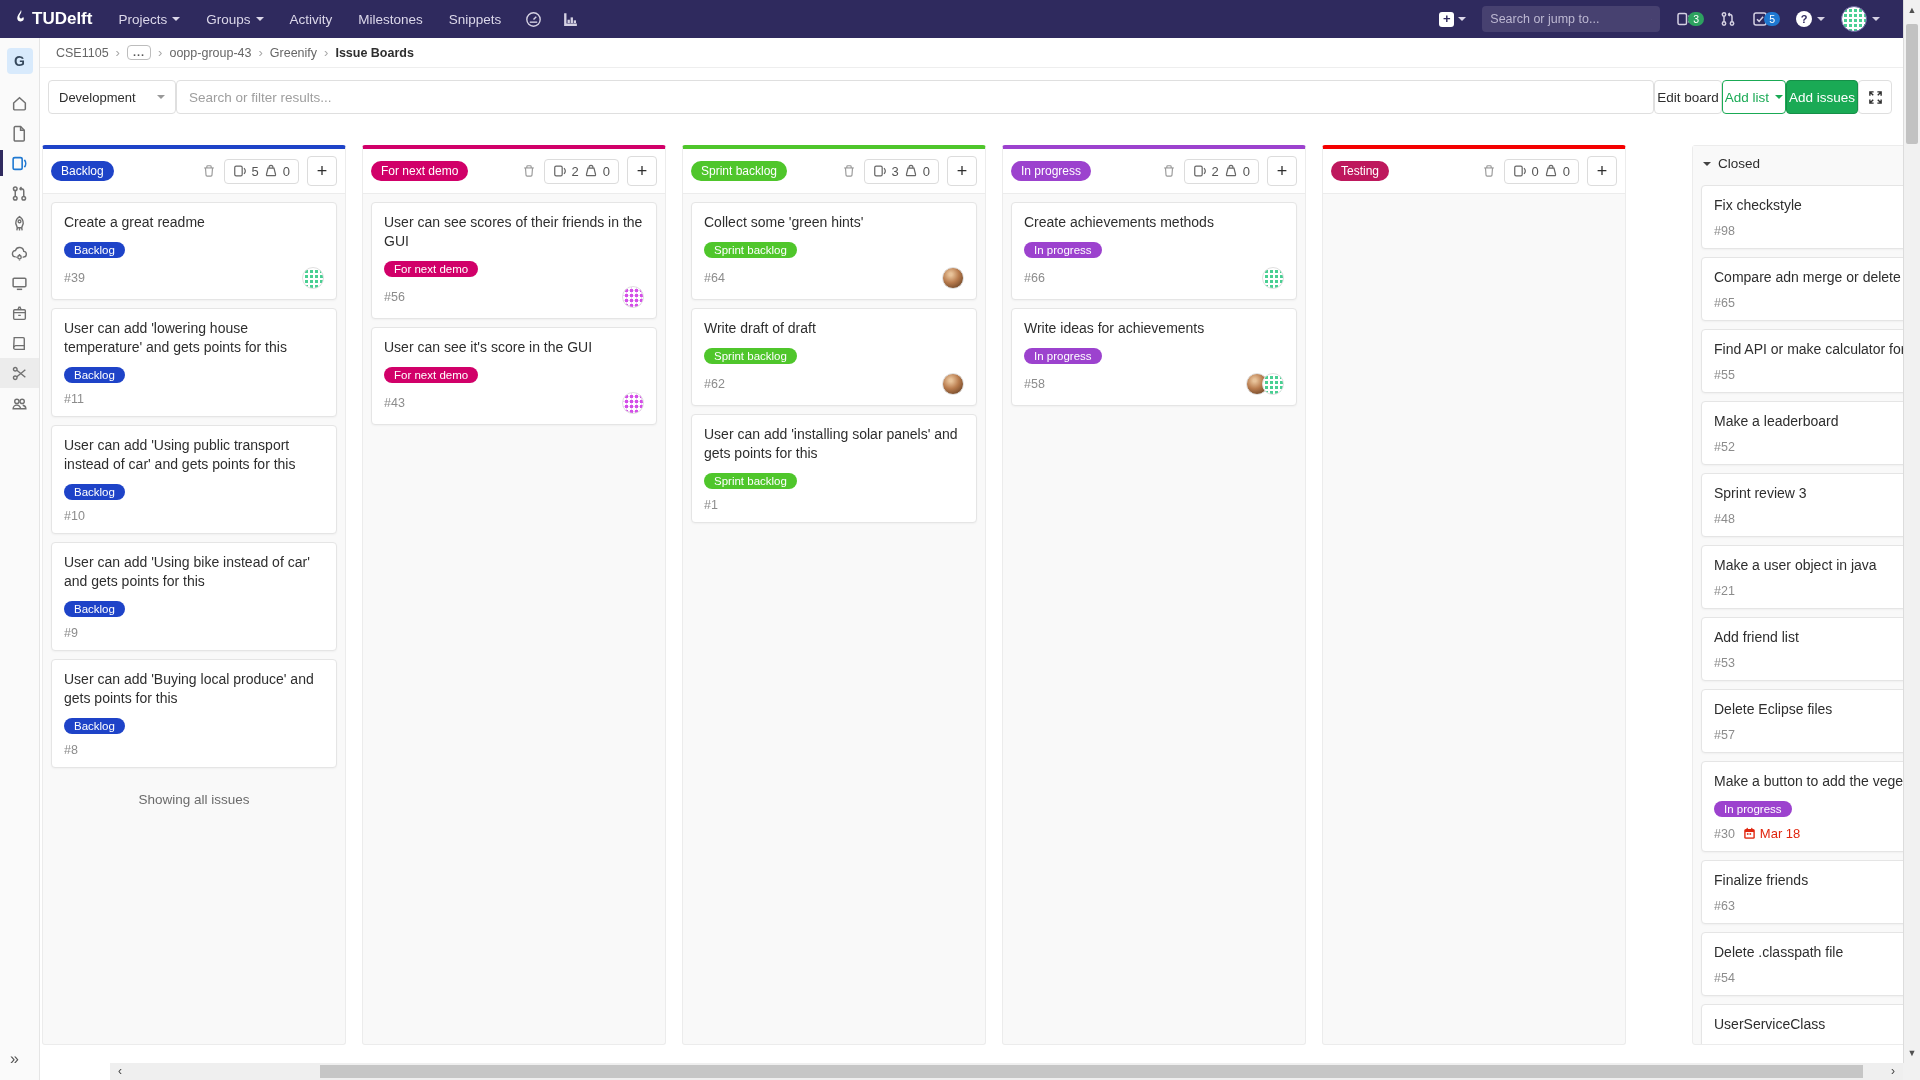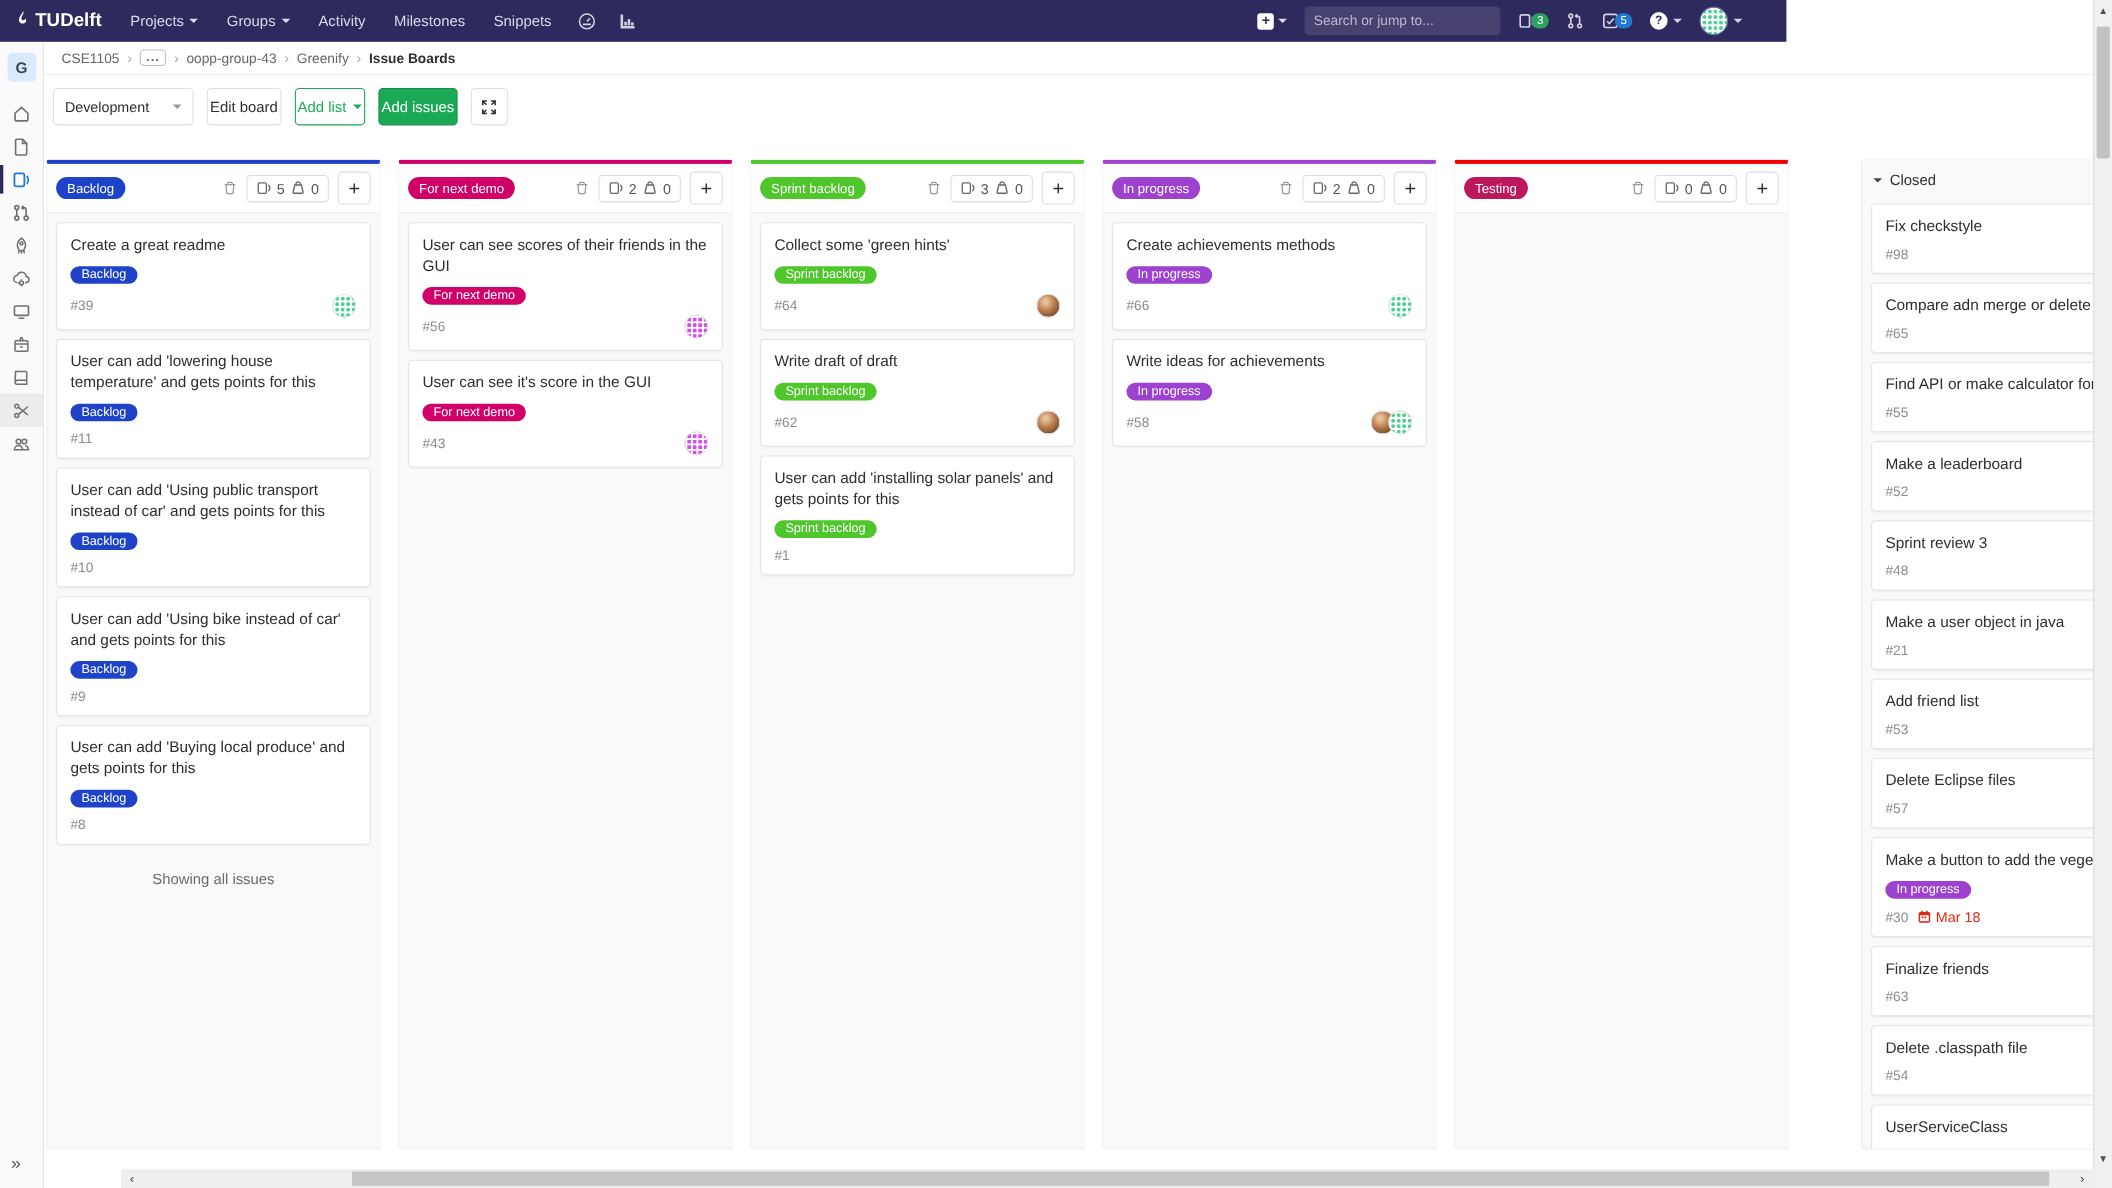--- a/index.html
+++ b/index.html
@@ -1,20 +1,20 @@
 <!DOCTYPE html>
 <html><head>
 <meta charset="utf-8">
 <style>
   * { margin:0; padding:0; box-sizing:border-box; }
   html,body { width:1920px; height:1080px; overflow:hidden; background:#fff;
               font-family:"Liberation Sans", sans-serif; position:relative; }
 
   
-  .navbar { position:absolute; top:0; left:0; width:1624px; height:38px; background:#2f2a5e;
+  .navbar { position:absolute; top:0; left:0; width:1920px; height:38px; background:#2f2a5e;
             display:flex; align-items:center; padding:0 14px; z-index:100; }
   .brand { display:flex; align-items:center; gap:4px; color:#fff; font-weight:bold; font-size:17px; margin-right:26px; }
   .brand svg { display:block; }
   .nav-menu { display:flex; align-items:center; gap:26px;text-align:right; }
   .nav-item { color:#dcd8ea; font-size:13.5px; display:flex; align-items:center; gap:5px; cursor:pointer; }
   .caret { width:0; height:0; border-left:4px solid transparent; border-right:4px solid transparent;
            border-top:4px solid currentColor; display:inline-block; }
   .nav-misc { display:flex; align-items:center; gap:20px; margin-left:24px; color:#c9c5dc; }
   .nav-misc svg { display:block; }
   .nav-right { margin-left:auto; display:flex; align-items:center; gap:16px; padding-right:26px; }
@@ -59,21 +59,21 @@
   .breadcrumbs { position:absolute; top:38px; left:40px; right:17px; height:30px; background:#fff;
                  border-bottom:1px solid #eee; display:flex; align-items:center; padding-left:16px;
                  font-size:12.5px; color:#666; gap:7px;text-align:center; }
   .crumb { cursor:pointer; }
   .crumb-sep { color:#a8a8a8; font-size:13px; }
   .crumb-ellipsis { border:1px solid #bdbdbd; border-radius:4px; padding:0 5px; line-height:13px;
                     font-weight:bold; color:#555; letter-spacing:1px; cursor:pointer; font-size:11px; }
   .crumb-current { color:#2e2e2e; font-weight:bold; }
 
   
-  .toolbar { position:absolute; top:80px; left:48px; right:28px; display:flex; align-items:center; gap:12px; }
+  .toolbar { position:absolute; top:80px; left:48px; right:28px; display:flex; align-items:center; }
   .board-select { width:128px; height:34px; border:1px solid #dfdfdf; border-radius:4px; background:#fff;
                   display:flex; align-items:center; justify-content:space-between; padding:0 10px;
                   font-size:13px; color:#2e2e2e; cursor:pointer; }
   .board-select .caret { color:#999; }
   .filter-input { flex:1; height:34px; border:1px solid #dfdfdf; border-radius:4px; padding:0 12px;
                   font-size:13.5px; color:#333; outline:none; font-family:"Liberation Sans",sans-serif; }
   .filter-input::placeholder { color:#9e9e9e; }
   .btn { height:34px; border-radius:4px; font-size:13.5px; display:flex; align-items:center;
          justify-content:center; cursor:pointer; padding:0 2px; font-family:"Liberation Sans",sans-serif; }
   .btn-default { background:#fff; border:1px solid #dfdfdf; color:#2e2e2e; }
@@ -306,20 +306,21 @@
   <span class="crumb">Greenify</span>
   <span class="crumb-sep">›</span>
   <span class="crumb-current">Issue Boards</span>
 </div>
 
 <div class="toolbar">
   <div class="board-select">
     <span>Development</span>
     <span class="caret"></span>
   </div>
+  <input class="filter-input" placeholder="Search or filter results..." style="">
   <button class="btn btn-default">Edit board</button>
   <button class="btn btn-outline-green">
     <span>Add list</span>
       <span class="caret"></span>
   </button>
   <button class="btn btn-green">Add issues</button>
   <button class="btn btn-default btn-icon">
     <svg width="15" height="15" viewBox="0 0 16 16" fill="none" stroke="#303030" stroke-width="1.5">
         <path d="M6 2 H2 v4 M10 2 h4 v4 M2 10 v4 h4 M14 10 v4 h-4 M2.6 2.6 l3 3 M13.4 2.6 l-3 3 M2.6 13.4 l3 -3 M13.4 13.4 l-3 -3"></path>
       </svg>

